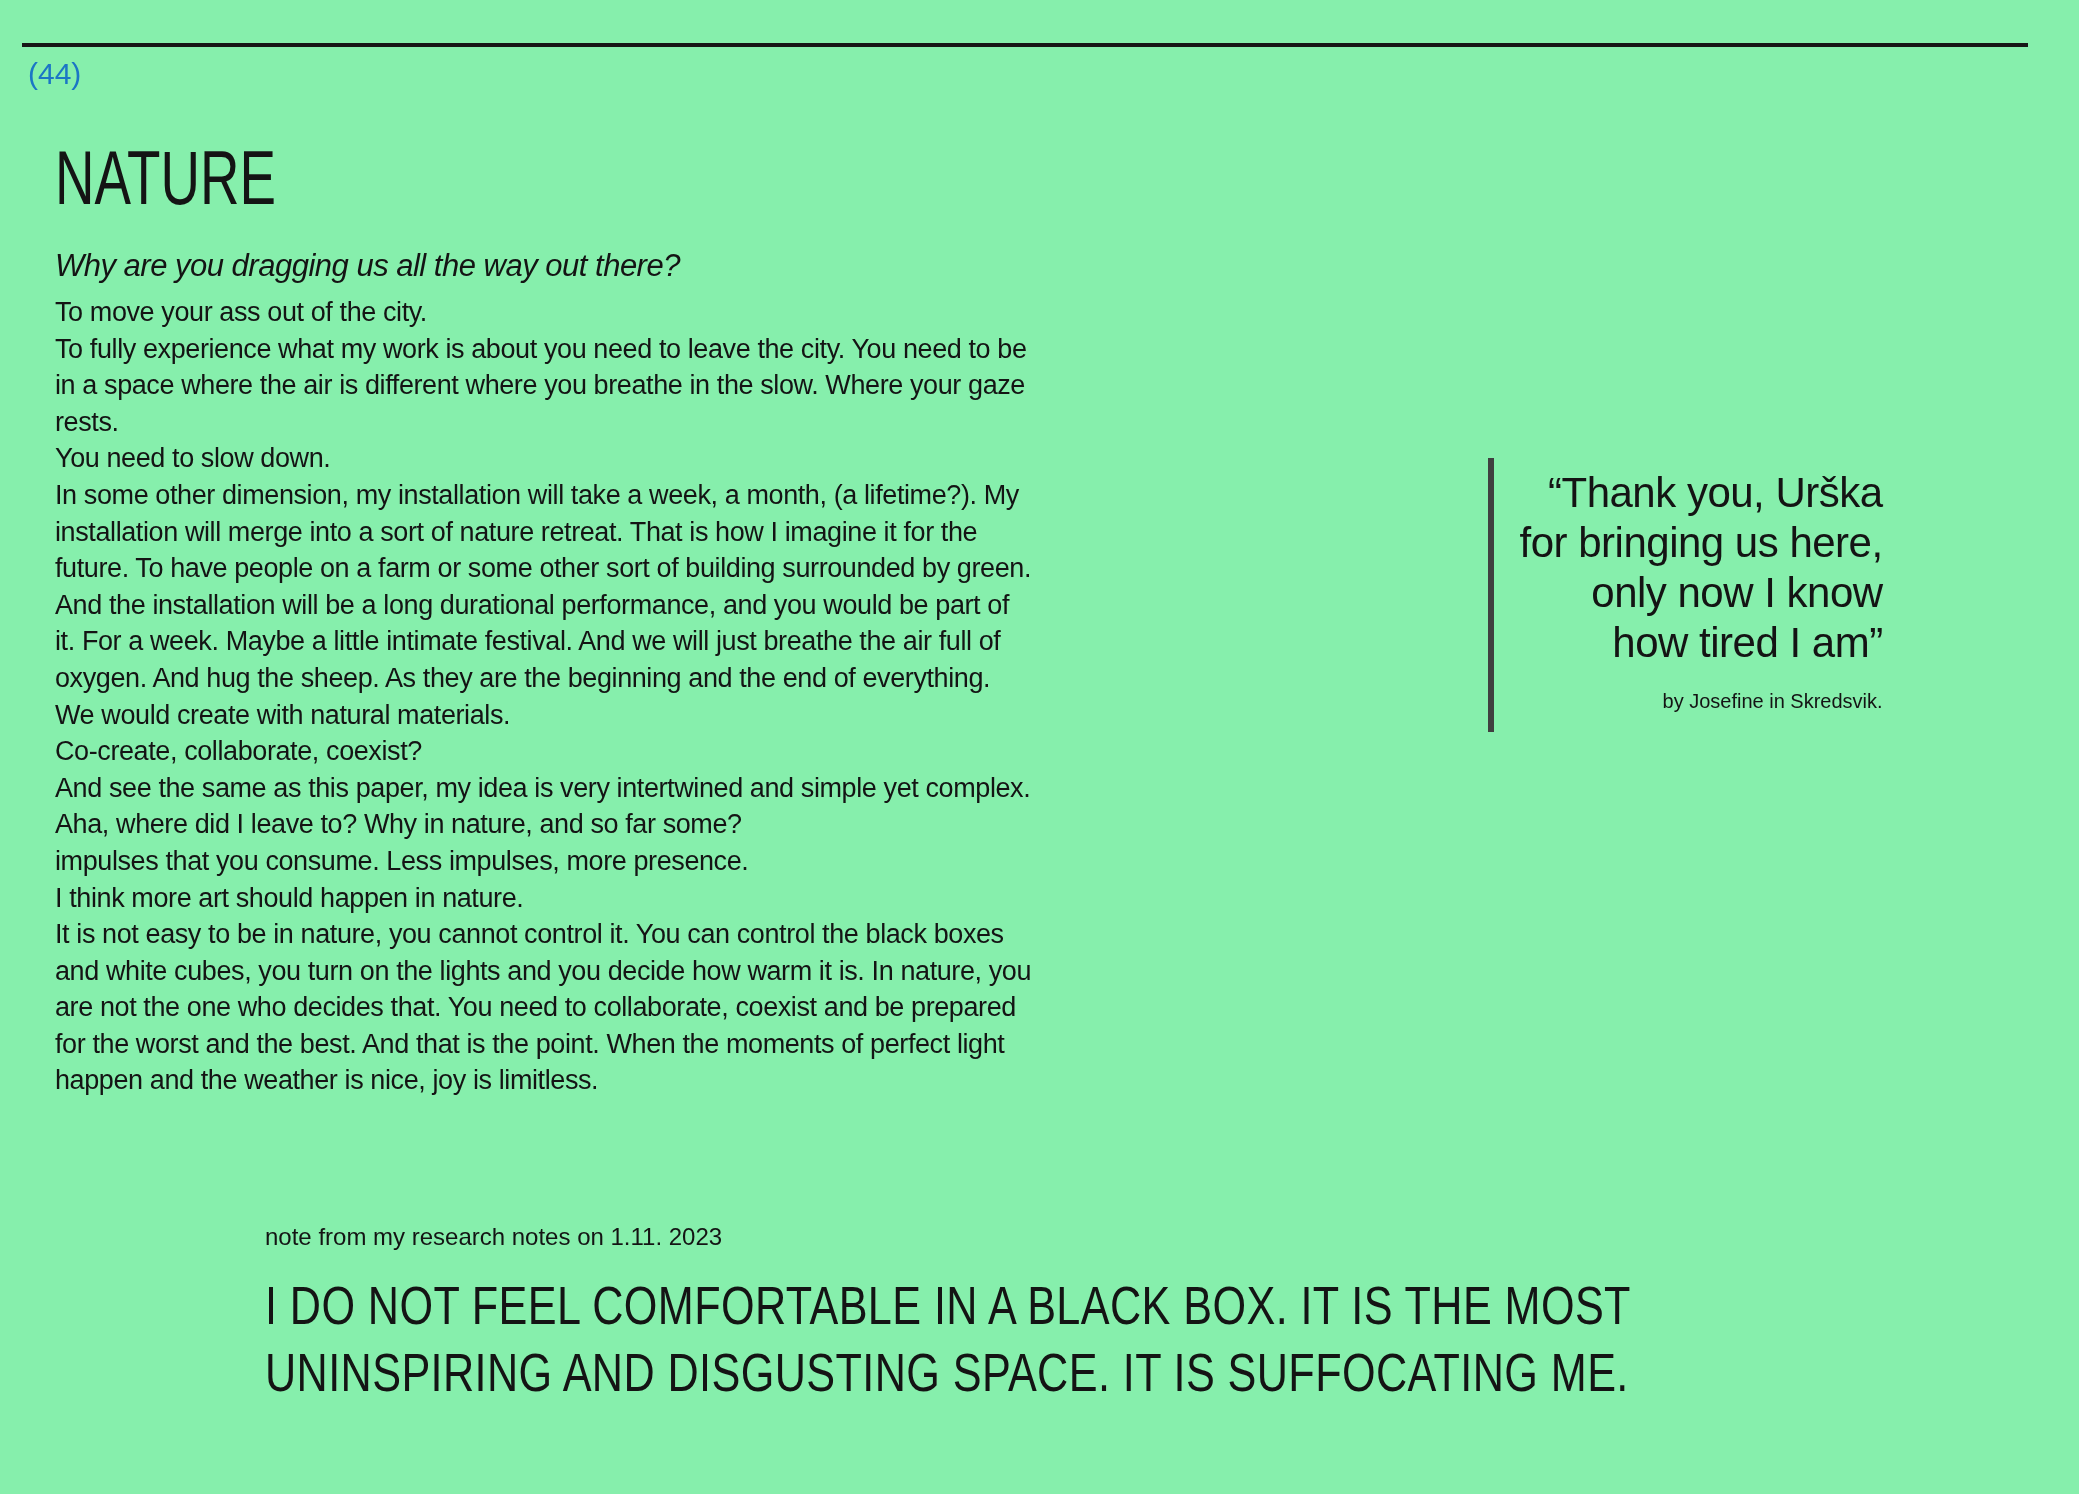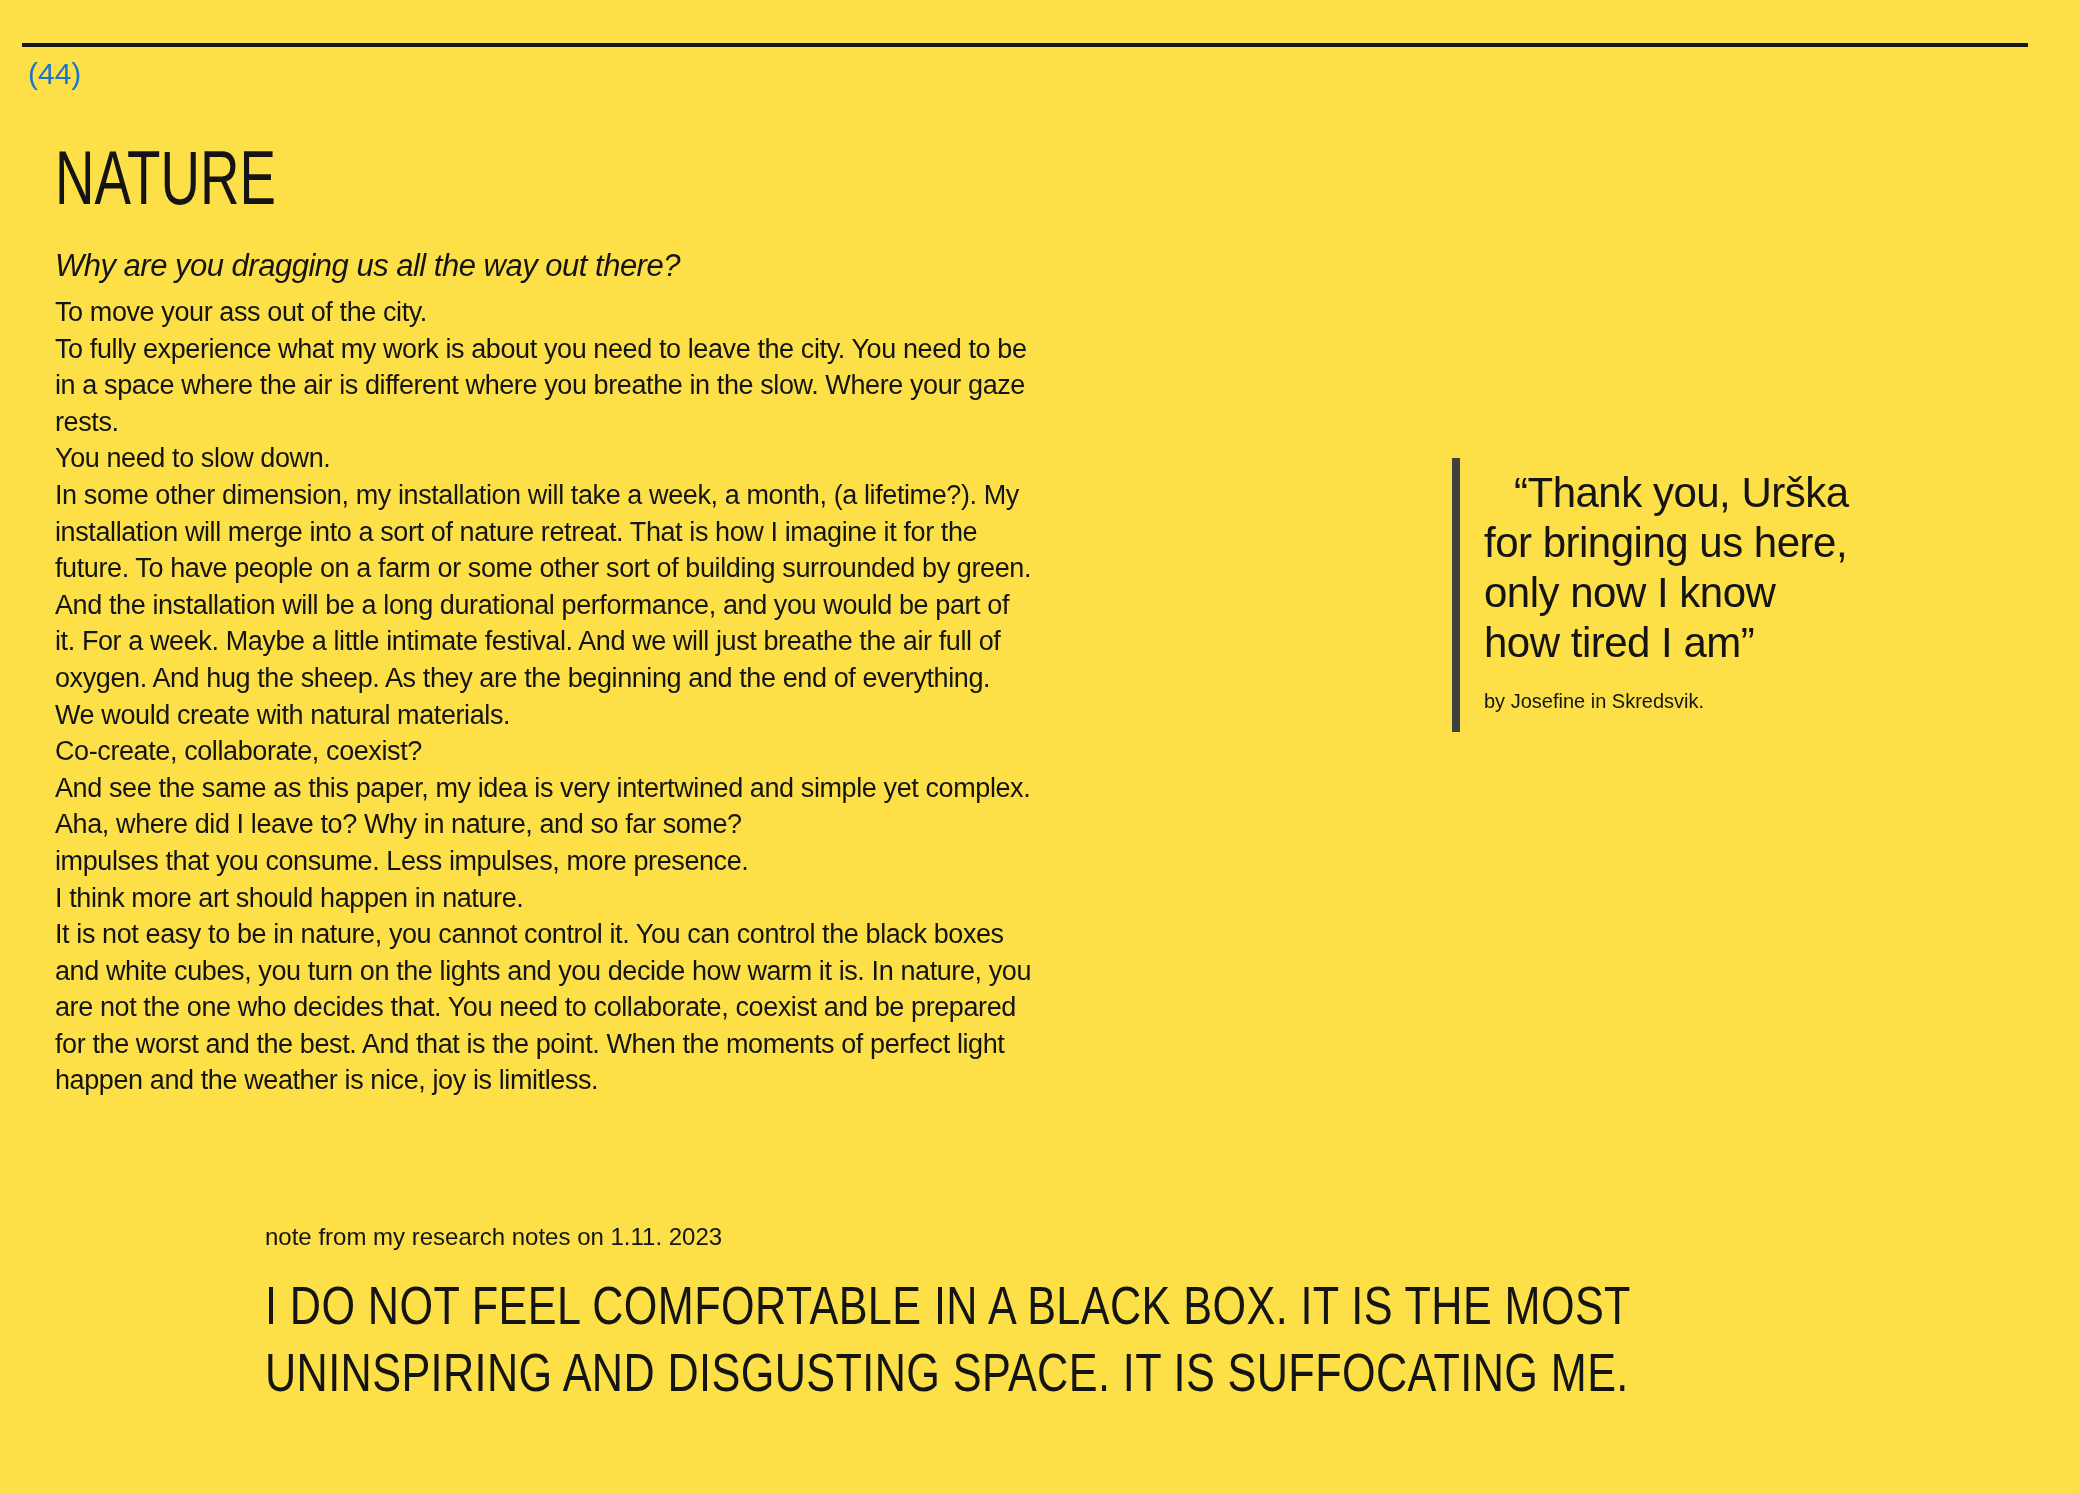--- a/index.html
+++ b/index.html
@@ -1,20 +1,20 @@
 <!DOCTYPE html>
 <html><head>
 <meta charset="utf-8">
 <style>
   html, body { margin: 0; padding: 0; background: #ffffff; }
   body {
     width: 2079px; height: 1494px; overflow: hidden; position: relative;
     font-family: "Liberation Sans", sans-serif; color: #141414;
   }
-  .page { position: absolute; inset: 0; background: #fde047; }
+  .page { position: absolute; inset: 0; background: #86efac; }
 
   .top-rule {
     position: absolute; left: 22px; top: 43px; width: 2006px; height: 4px;
     background: #161616;
   }
   .page-number {
     position: absolute; left: 28px; top: 56px;
     font-size: 30px; line-height: 36px; text-decoration: none; cursor: pointer;
   }
 
@@ -27,22 +27,22 @@
   .question {
     margin: 0 0 8px 0; font-size: 31px; line-height: 40px; font-weight: 400;
     letter-spacing: -0.5px; white-space: nowrap; font-style: italic;
   }
   .body-line {
     font-size: 27px; line-height: 36.6px; letter-spacing: -0.4px;
     white-space: nowrap;
   }
 
   .pull-quote {
-    position: absolute; left: 1452px; top: 458px;
-    border-left: 8px solid #404040; padding: 10px 0 14px 24px;
+    position: absolute; left: 1488px; top: 458px;
+    border-left: 6px solid #404040; padding: 10px 0 14px 24px; text-align: right;
   }
   .quote-line {
     font-size: 42px; line-height: 50px; letter-spacing: -0.5px;
     white-space: nowrap;
   }
   .quote-line:first-child { padding-left: 30px; }
   .quote-attribution { font-size: 20px; line-height: 34px; margin-top: 16px; white-space: nowrap; }
 
   .note { position: absolute; left: 265px; top: 1218px; }
   .note-intro { font-size: 24px; line-height: 38px; margin-bottom: 16px; white-space: nowrap; }

